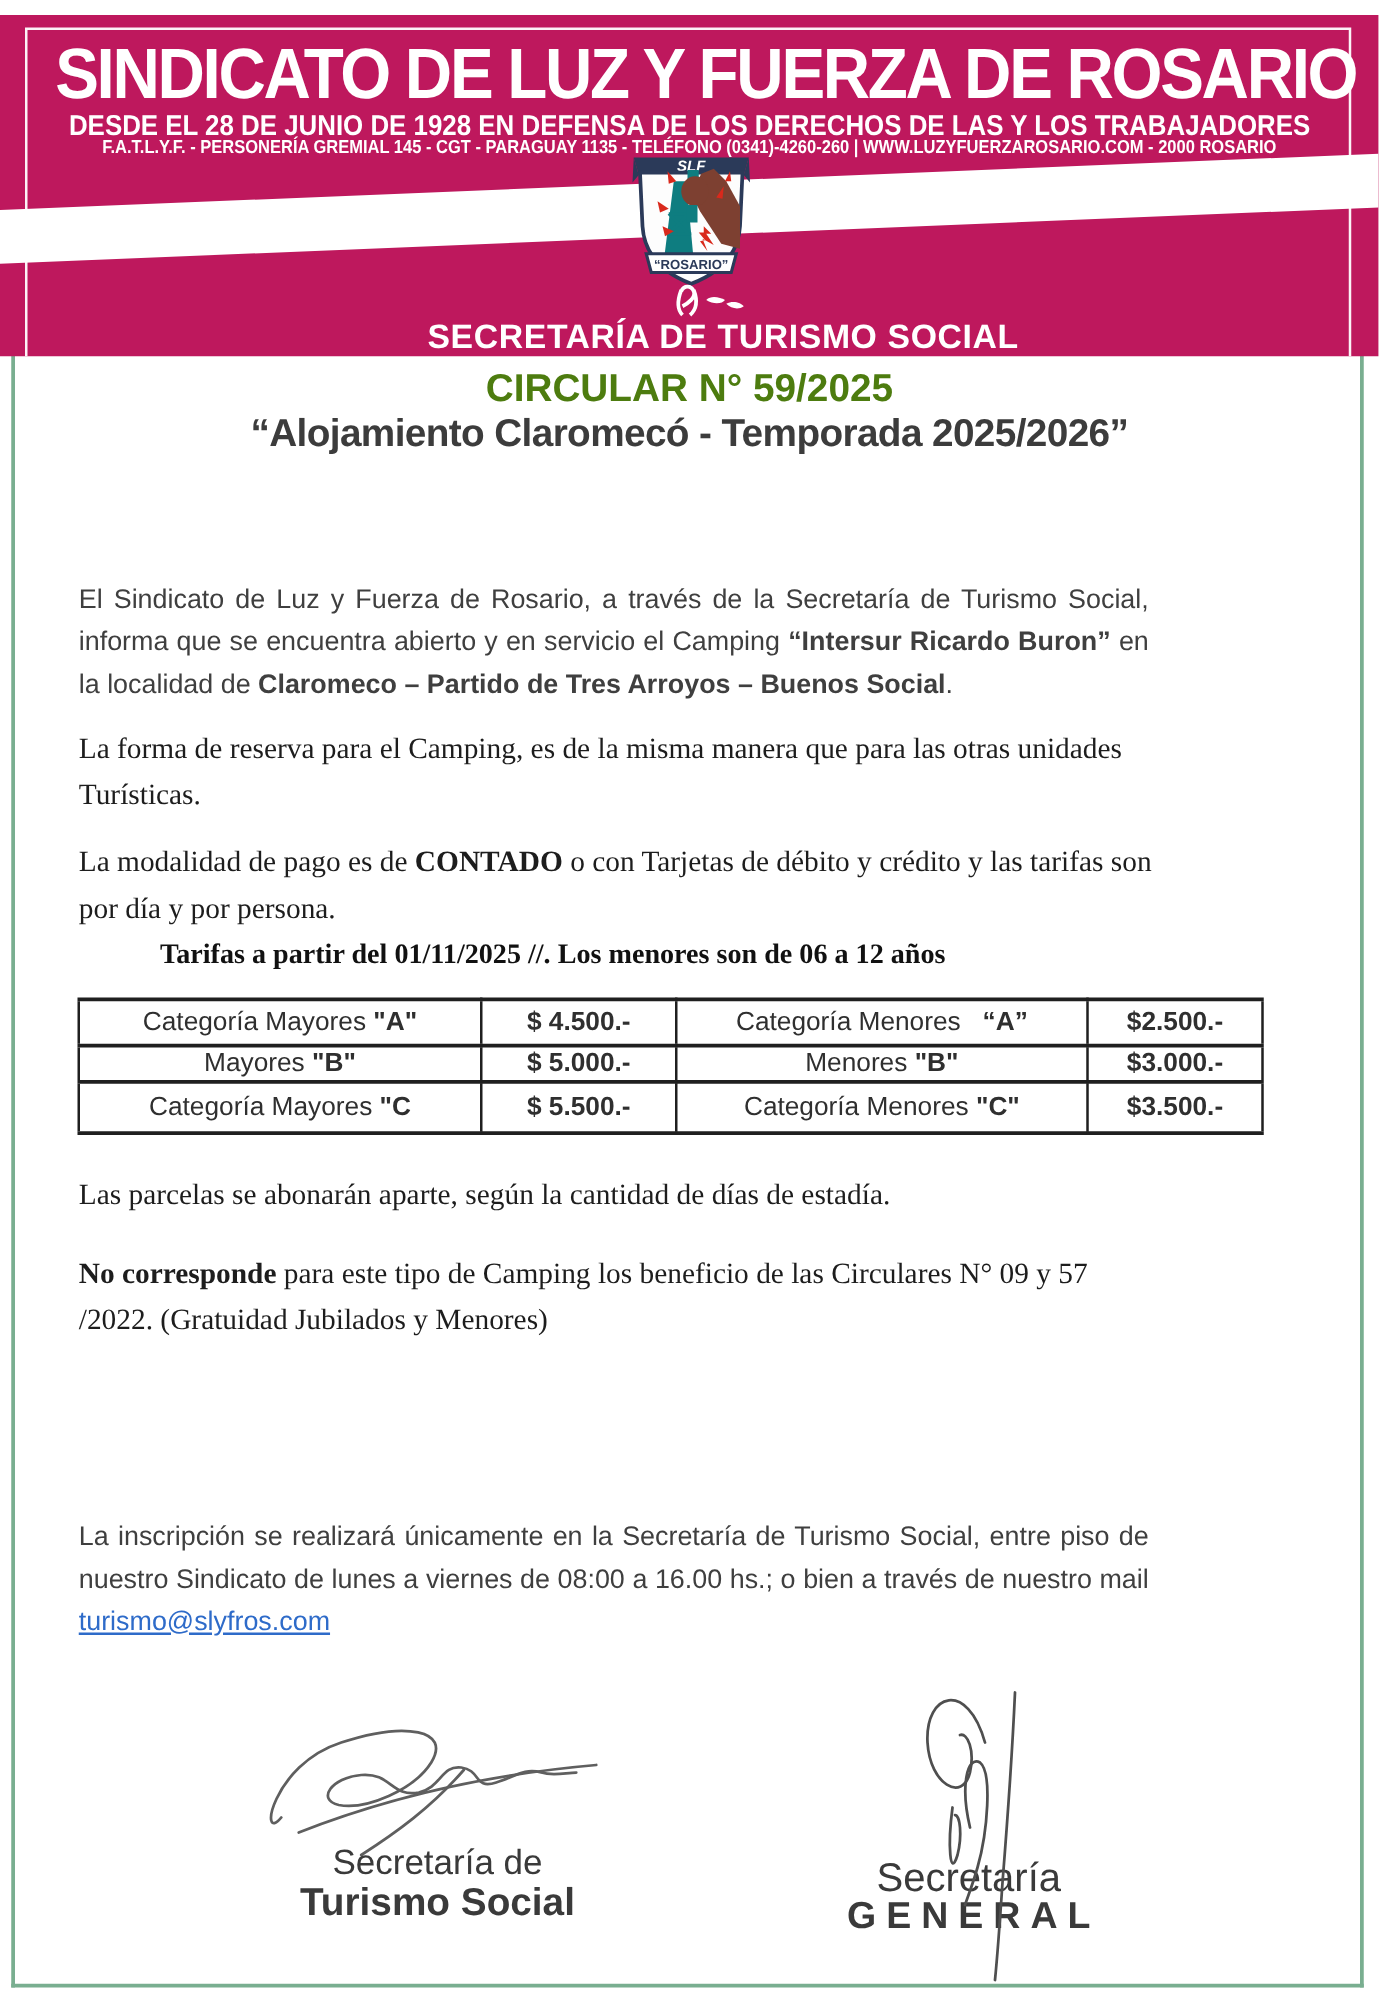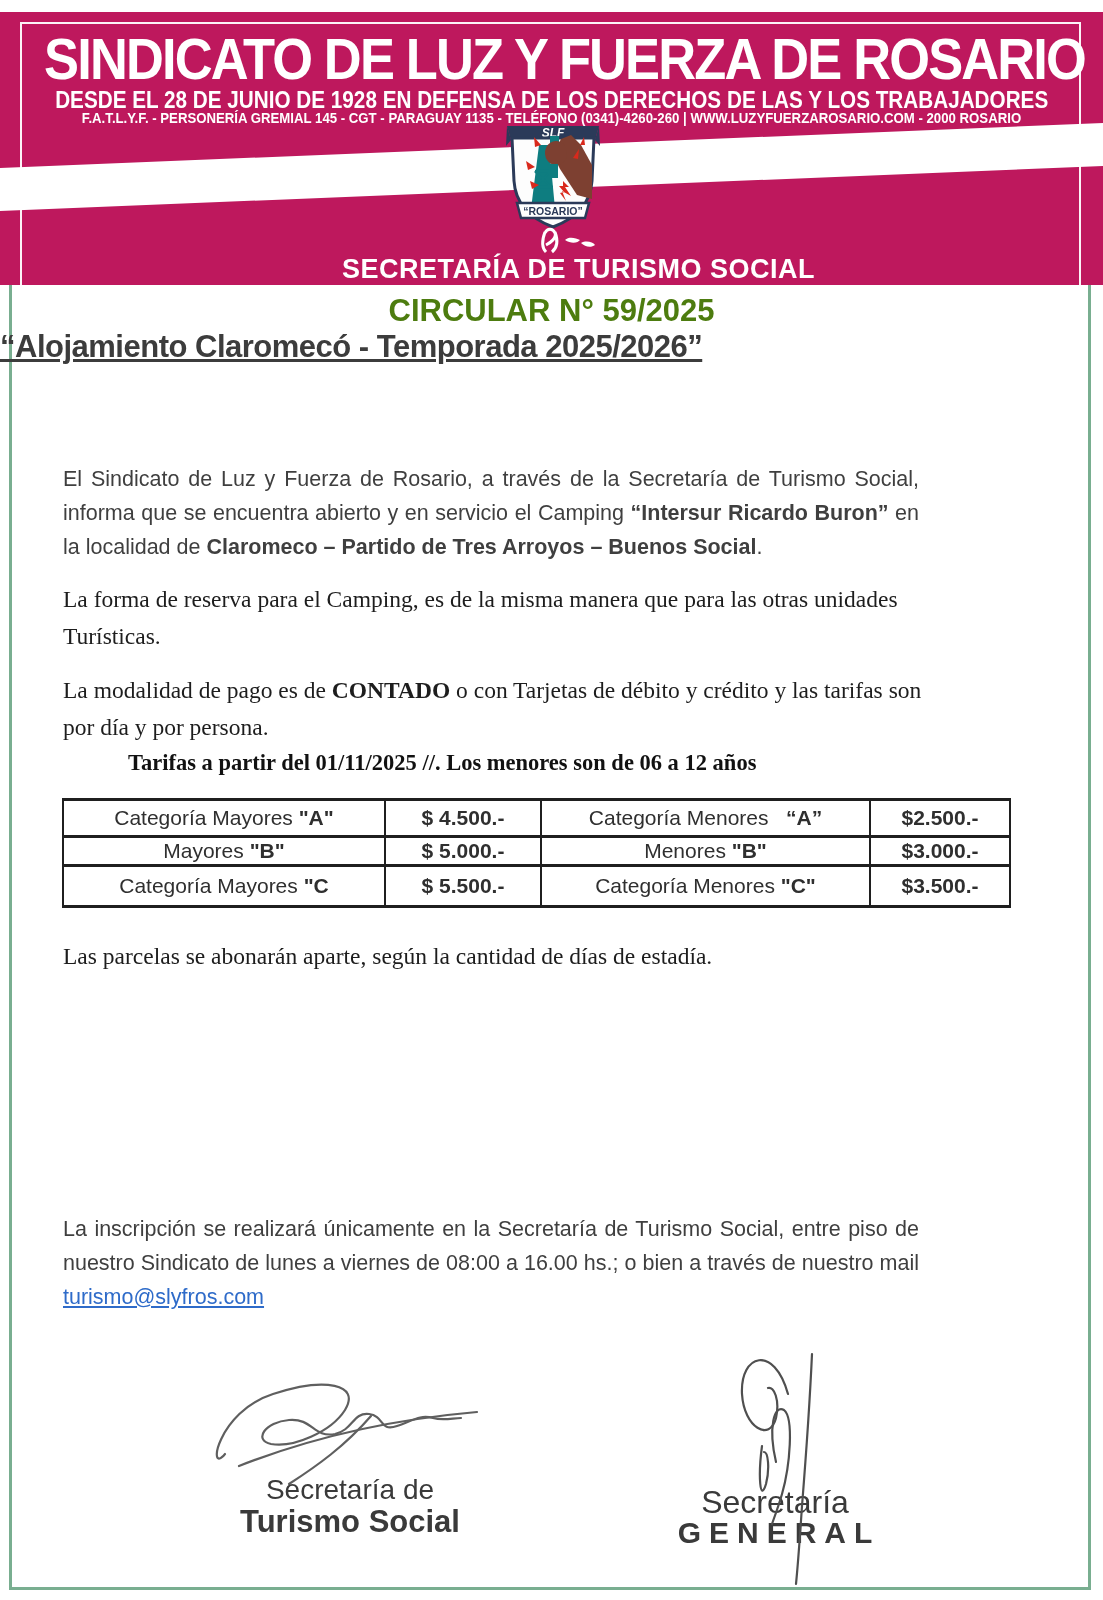--- a/index.html
+++ b/index.html
@@ -21,22 +21,22 @@
   .h-sub2{position:absolute;left:0;top:98px;width:100%;text-align:center;color:#fff;
           font-weight:bold;font-size:15px;line-height:16px;white-space:nowrap;
           transform:scaleX(.88);transform-origin:center;}
   .stripe-svg{position:absolute;left:0;top:0;width:1103px;height:273px;display:block;}
   .h-dept{position:absolute;left:0;top:242px;width:100%;text-align:center;color:#fff;
           font-weight:bold;font-size:27px;letter-spacing:.5px;white-space:nowrap;padding-left:27px;}
   .logo-svg{position:absolute;left:505px;top:111px;width:96px;height:132px;}
   
   .doc-h1{position:absolute;left:0;top:293px;width:100%;text-align:center;color:#4d7c0f;
           font-weight:bold;font-size:31px;}
-  .doc-h2{position:absolute;left:0;top:329px;width:100%;color:#3c3c3c;
-          font-weight:bold;font-size:31px;letter-spacing:-.5px;text-decoration:underline;}
+  .doc-h2{position:absolute;left:0;top:329px;width:100%;text-align:center;color:#3c3c3c;
+          font-weight:bold;font-size:31px;letter-spacing:-.5px;}
   
   .sans-p{position:absolute;left:63px;width:856px;font-size:21.5px;line-height:34px;color:#3f3f3f;
           text-align:justify;}
   .serif-p{position:absolute;left:63px;width:860px;font-family:"Liberation Serif",serif;
            font-size:23.5px;line-height:37px;color:#1d1d1d;}
   .b{font-weight:bold;}
   .tarifas-h{position:absolute;left:128px;top:750px;font-family:"Liberation Serif",serif;
              font-weight:bold;font-size:22.5px;color:#111;}
   
   .tarifas-table{position:absolute;left:62px;top:798px;border-collapse:collapse;
@@ -142,20 +142,21 @@
       <td><span>Categoría Mayores </span><span class="b">"C</span></td>
       <td class="price">$ 5.500.-</td>
       <td><span>Categoría Menores </span><span class="b">"C"</span></td>
       <td class="price cell-low">$3.500.-</td>
     </tr>
   </tbody>
     </table>
 
   <p class="serif-p" style="top:914px;">Las parcelas se abonarán aparte, según la cantidad de días de estadía.</p>
 
+  <p class="serif-p" style="top:977px;"><span class="b">No corresponde</span><span> para este tipo de Camping los beneficio de las Circulares N° 09 y 57 /2022. (Gratuidad Jubilados y Menores)</span></p>
 
   <p class="sans-p" style="top:1190px;"><span>La inscripción se realizará únicamente en la Secretaría de Turismo Social, entre piso de nuestro Sindicato de lunes a viernes de 08:00 a 16.00 hs.; o bien a través de nuestro mail </span><a class="mail-link" href="#">turismo@slyfros.com</a></p>
 
   <svg class="sig-svg sig-left-svg" viewBox="0 0 310 118">
     <g stroke="#5f5f5f" stroke-width="2.2" fill="none" stroke-linecap="round">
       <path d="M30,86 C12,108 22,44 78,26 C130,9 166,16 150,42 C136,64 98,80 76,76 C58,72 70,54 94,52 C118,50 118,70 140,66 C158,62 158,44 174,46 C190,48 184,64 202,58 C216,54 224,46 238,50 C248,53 258,50 266,50"></path>
       <path d="M44,98 C110,72 190,52 282,44"></path>
       <path d="M176,48 C150,78 122,98 94,116"></path>
     </g>
   </svg>

